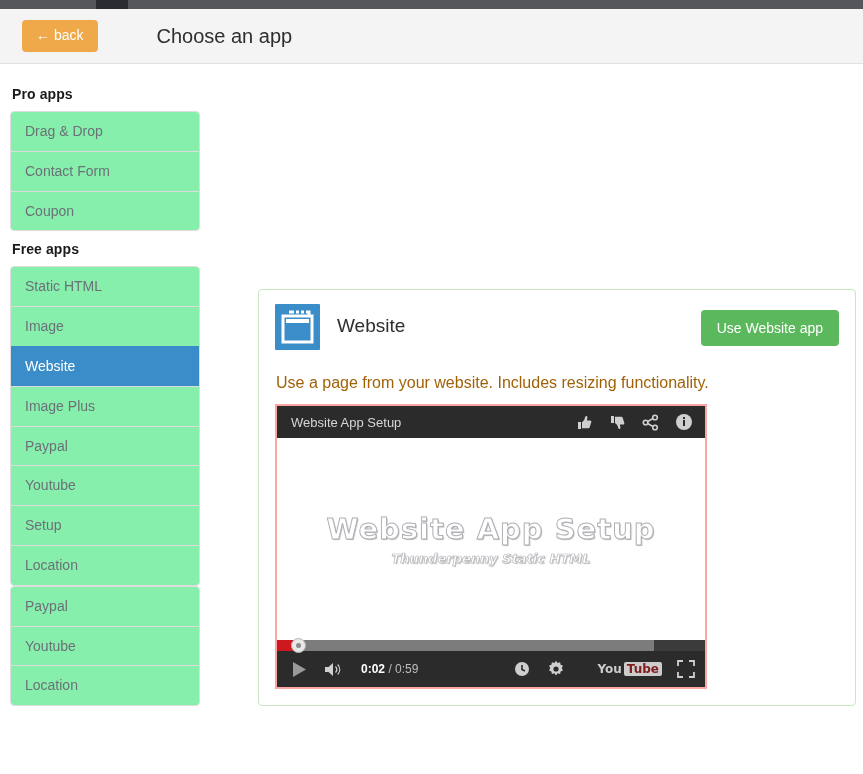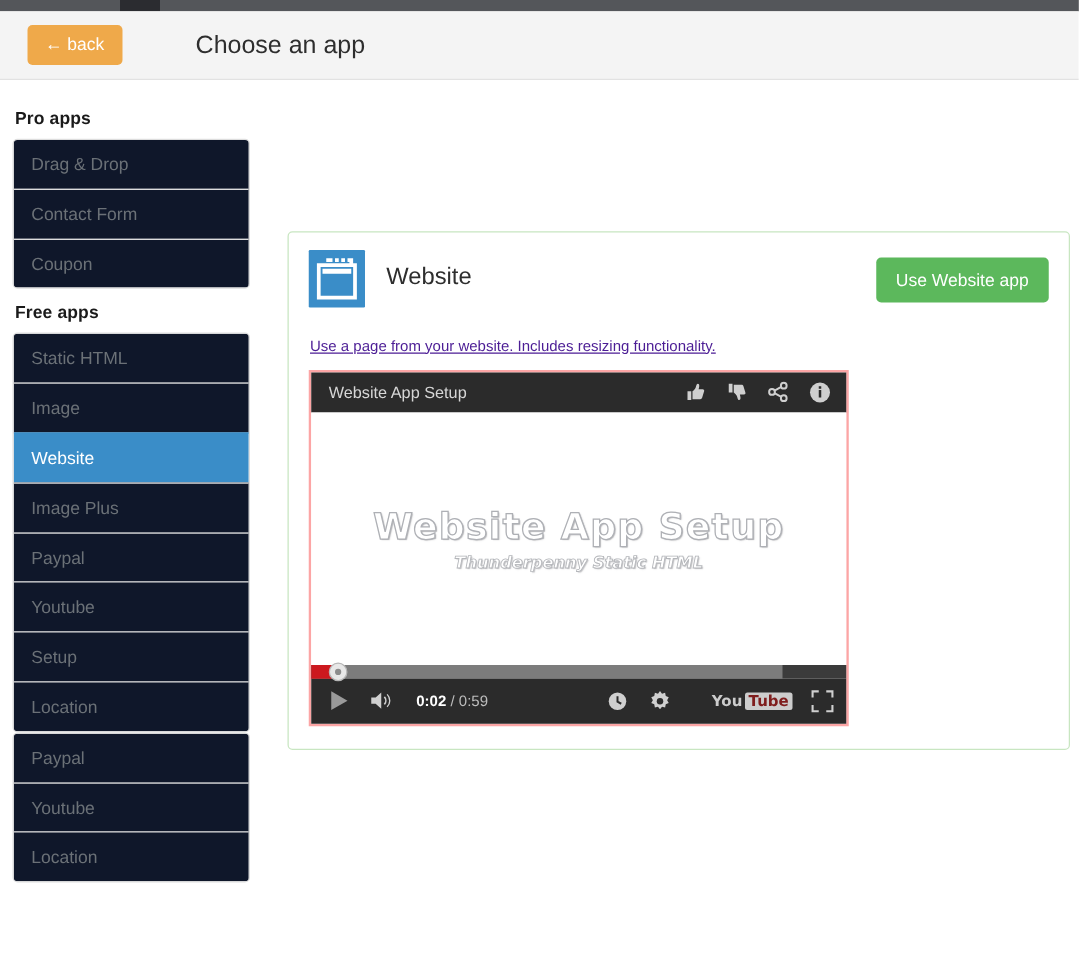--- a/index.html
+++ b/index.html
@@ -40,42 +40,42 @@
     line-height: 1.1;
   }
   #page-title {
     margin-left: 58px;
     font-size: 20px;
     color: #2e2e2e;
     font-weight: normal;
   }
 
   
-  #body-wrap { display: flex; align-items: center; }
+  #body-wrap { display: flex; align-items: flex-end; gap: 28px; }
 
   
   #sidebar { width: 210px; padding: 14px 0 0 10px; flex: none; }
   .group-heading {
     font-size: 14px; font-weight: bold; color: #1a1a1a;
     margin: 10px 0 9px 2px; letter-spacing: .1px;
   }
   .group-heading.first { margin-top: 8px; }
   .list-group {
     width: 190px;
     border: 1px solid #dddddd;
     border-radius: 4px;
     overflow: hidden;
     background: #ffffff;
   }
   .list-item {
     padding: 11px 0 11px 14px;
     font-size: 14px;
     color: #6b7177;
     border-top: 1px solid #dddddd;
-    background: #0f172a;
+    background: #86efac;
     cursor: pointer;
     line-height: 1.2;
   }
   .list-item:first-child { border-top: none; }
   .list-item.active {
     background: #3a8dc8;
     color: #ffffff;
     border-top-color: #3a8dc8;
   }
   .list-item.active + .list-item { border-top-color: #dddddd; }
@@ -108,23 +108,22 @@
     color: #ffffff;
     border: none; border-radius: 4px;
     font-size: 14px;
     padding: 10px 16px;
     margin-top: 6px;
     cursor: pointer;
     font-family: "Liberation Sans", sans-serif;
     white-space: nowrap;
   }
   #app-description {
-    font-size: 12px; color: #4c1d95;
+    font-size: 16px; color: #a16207;
     margin: 24px 0 12px 1px;
-    text-decoration: underline;
   }
 
   
   #video-player {
     width: 432px;
     background: #ffffff;
     position: relative;
     border: 2px solid #fca5a5;
   }
   #video-titlebar {

